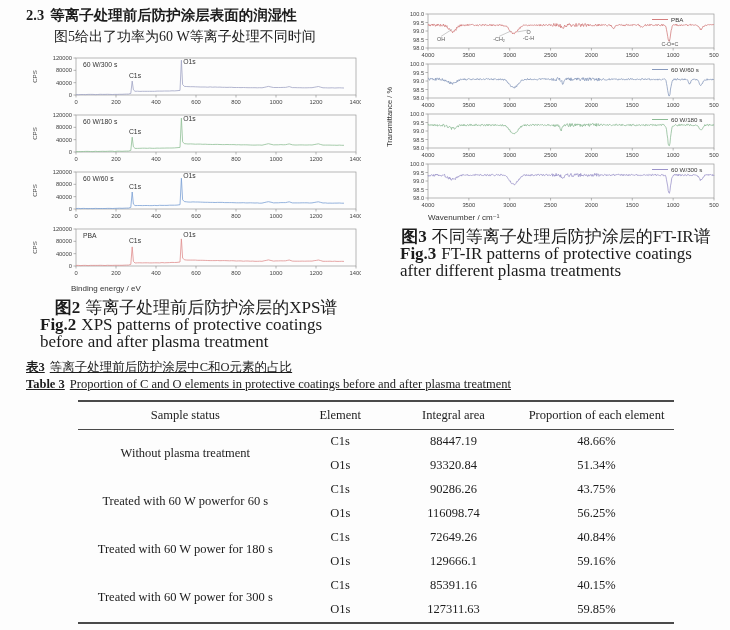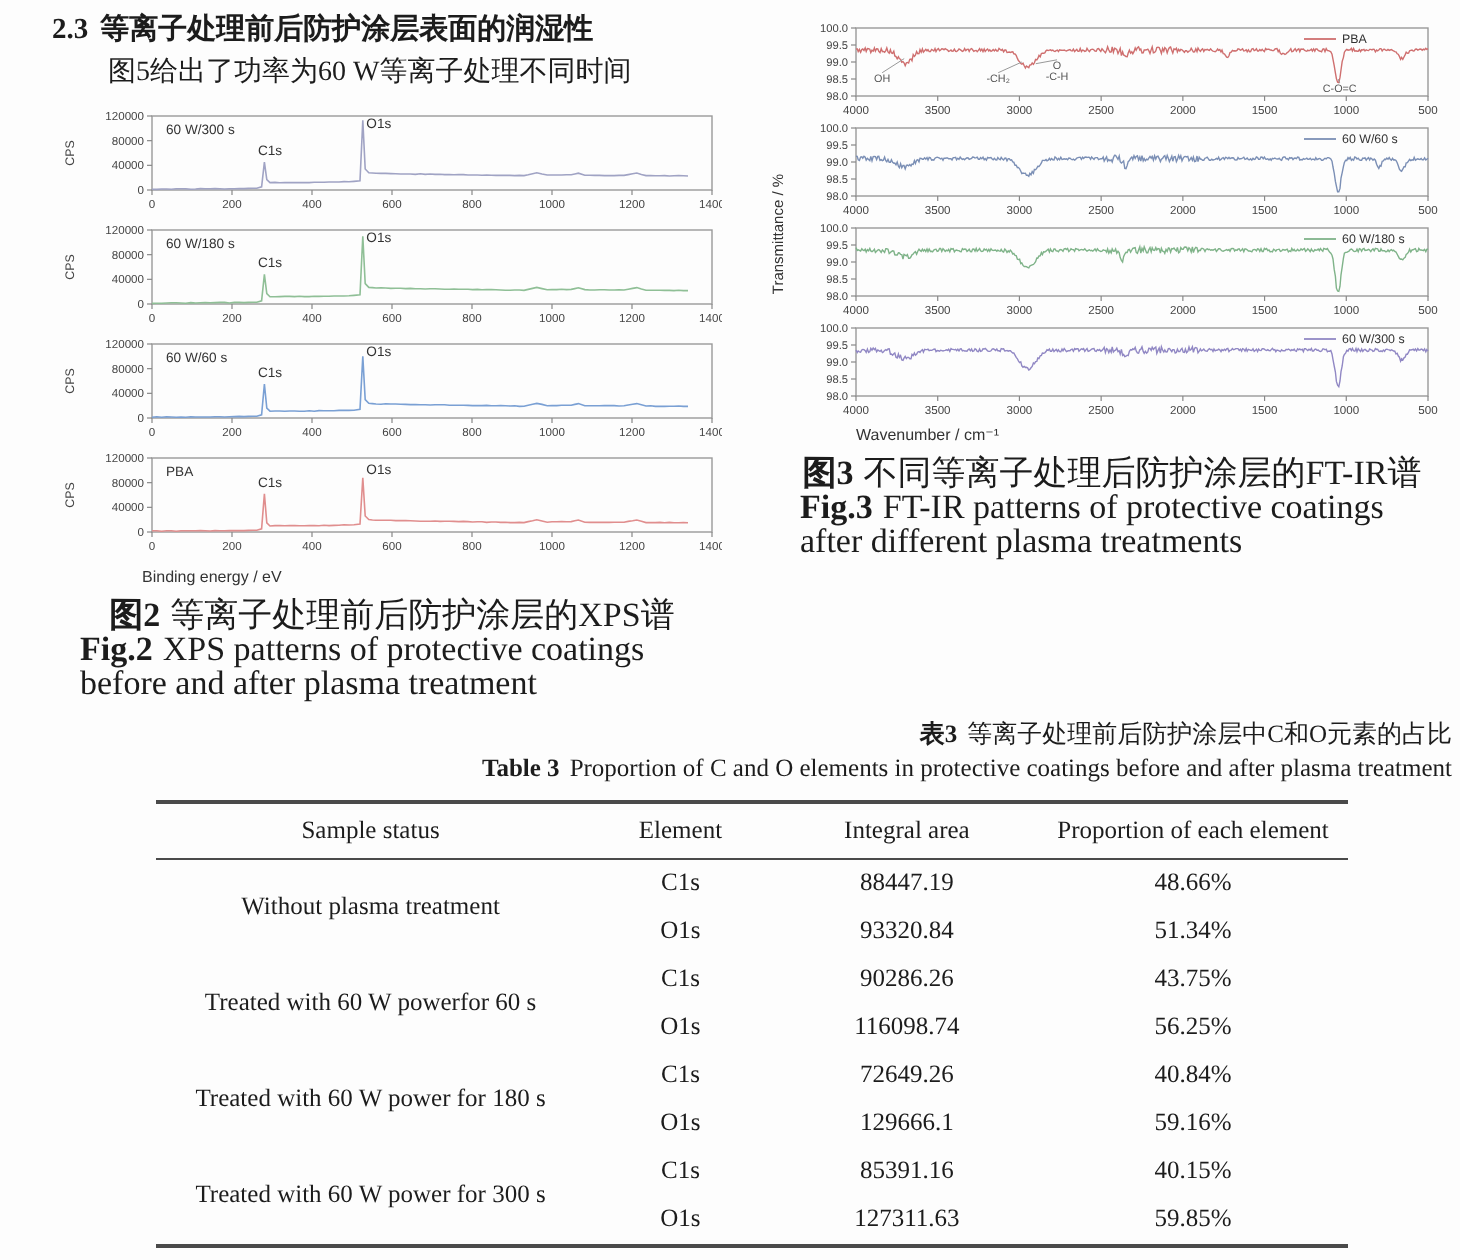--- a/index.html
+++ b/index.html
@@ -27,21 +27,21 @@
   .ftir-ylabel{
     position:absolute;left:3px;top:50%;
     transform:translate(-50%,-50%) rotate(-90deg);
     font-family:"Liberation Sans","DejaVu Sans",sans-serif;
     font-size:7.5px;color:#333;white-space:nowrap;
   }
   .caption{margin-top:6px;text-align:center;font-size:17px;line-height:17px;}
   .caption .en{text-align:left;padding:0 14px;}
   .caption b{margin-right:5px;}
   .table-section{margin-top:9px;}
-  .tbl-title{text-align:right;font-size:12.5px;line-height:17px;}
+  .tbl-title{text-align:left;font-size:12.5px;line-height:17px;text-decoration:underline;}
   .tbl-title b{margin-right:5px;}
   table.data{
     width:596px;margin:7px auto 0 auto;border-collapse:collapse;
     font-size:12.5px;
     border-top:2px solid #4a4a4a;border-bottom:2px solid #4a4a4a;
   }
   table.data thead th{
     font-weight:normal;border-bottom:1.4px solid #4a4a4a;
     padding:6px 2px;text-align:center;
   }

